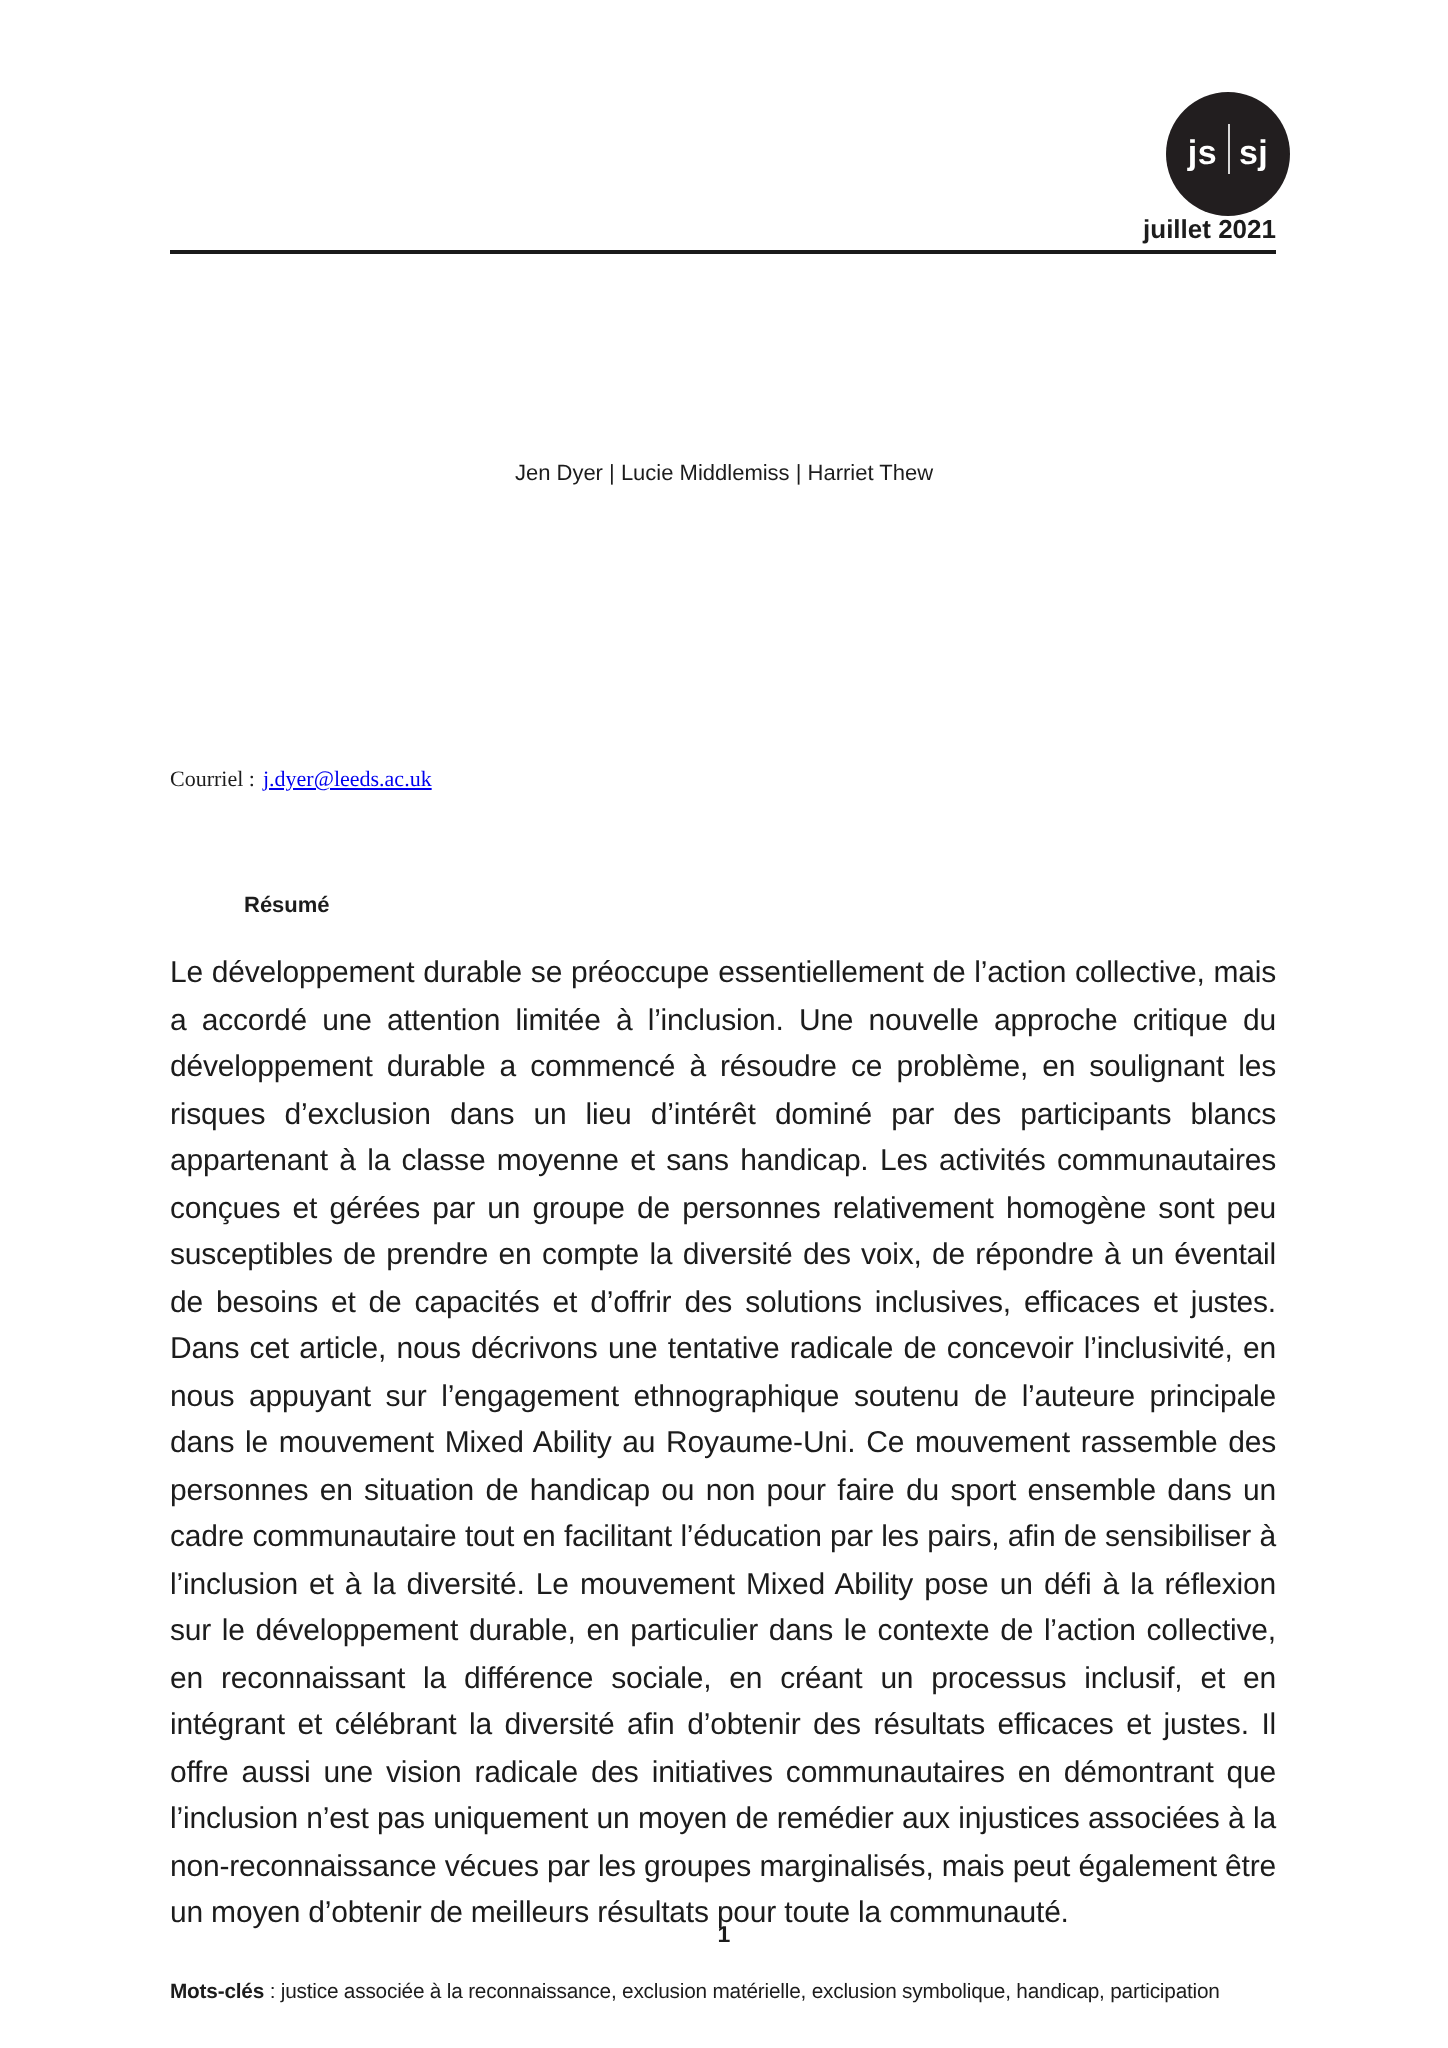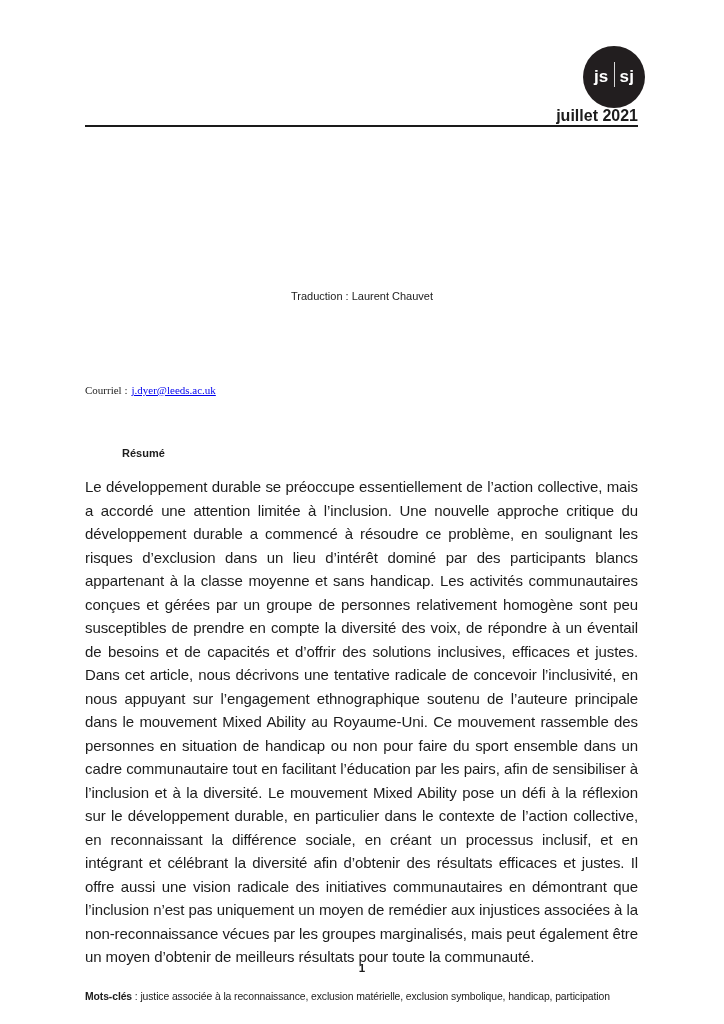--- a/index.html
+++ b/index.html
@@ -32,21 +32,21 @@
   .logo .logo-bar {
     width: 1px;
     height: 25px;
     background: #d8d8d8;
     transform: translateY(-3px);
   }
   .header-date {
     position: absolute;
     right: 86px;
     top: 107px;
-    font-size: 16px;
+    font-size: 13px;
     font-weight: bold;
   }
   .header-rule {
     position: absolute;
     left: 85px;
     right: 86px;
     top: 125px;
     height: 2px;
     background: #1a1a1a;
   }
@@ -145,22 +145,22 @@
     <span>js</span>
     <span class="logo-bar"></span>
     <span>sj</span>
   </div>
 
   <div class="header-date">juillet 2021</div>
 
   <div class="header-rule"></div>
 
 
+  <div class="authors">Jen Dyer | Lucie Middlemiss | Harriet Thew</div>
 
-  <div class="translation">Traduction : Laurent Chauvet</div>
 
 
   <div class="email-line">
     <span class="email-label">Courriel :</span><a class="email-link">j.dyer@leeds.ac.uk</a>
   </div>
 
   <div class="content">
     <div class="section-heading">Résumé</div>
     <div class="resume-paragraph">Le développement durable se préoccupe essentiellement de l’action collective, mais a accordé une attention limitée à l’inclusion. Une nouvelle approche critique du développement durable a commencé à résoudre ce problème, en soulignant les risques d’exclusion dans un lieu d’intérêt dominé par des participants blancs appartenant à la classe moyenne et sans handicap. Les activités communautaires conçues et gérées par un groupe de personnes relativement homogène sont peu susceptibles de prendre en compte la diversité des voix, de répondre à un éventail de besoins et de capacités et d’offrir des solutions inclusives, efficaces et justes. Dans cet article, nous décrivons une tentative radicale de concevoir l’inclusivité, en nous appuyant sur l’engagement ethnographique soutenu de l’auteure principale dans le mouvement Mixed Ability au Royaume-Uni. Ce mouvement rassemble des personnes en situation de handicap ou non pour faire du sport ensemble dans un cadre communautaire tout en facilitant l’éducation par les pairs, afin de sensibiliser à l’inclusion et à la diversité. Le mouvement Mixed Ability pose un défi à la réflexion sur le développement durable, en particulier dans le contexte de l’action collective, en reconnaissant la différence sociale, en créant un processus inclusif, et en intégrant et célébrant la diversité afin d’obtenir des résultats efficaces et justes. Il offre aussi une vision radicale des initiatives communautaires en démontrant que l’inclusion n’est pas uniquement un moyen de remédier aux injustices associées à la non-reconnaissance vécues par les groupes marginalisés, mais peut également être un moyen d’obtenir de meilleurs résultats pour toute la communauté.</div>
     <div class="keywords-line">

